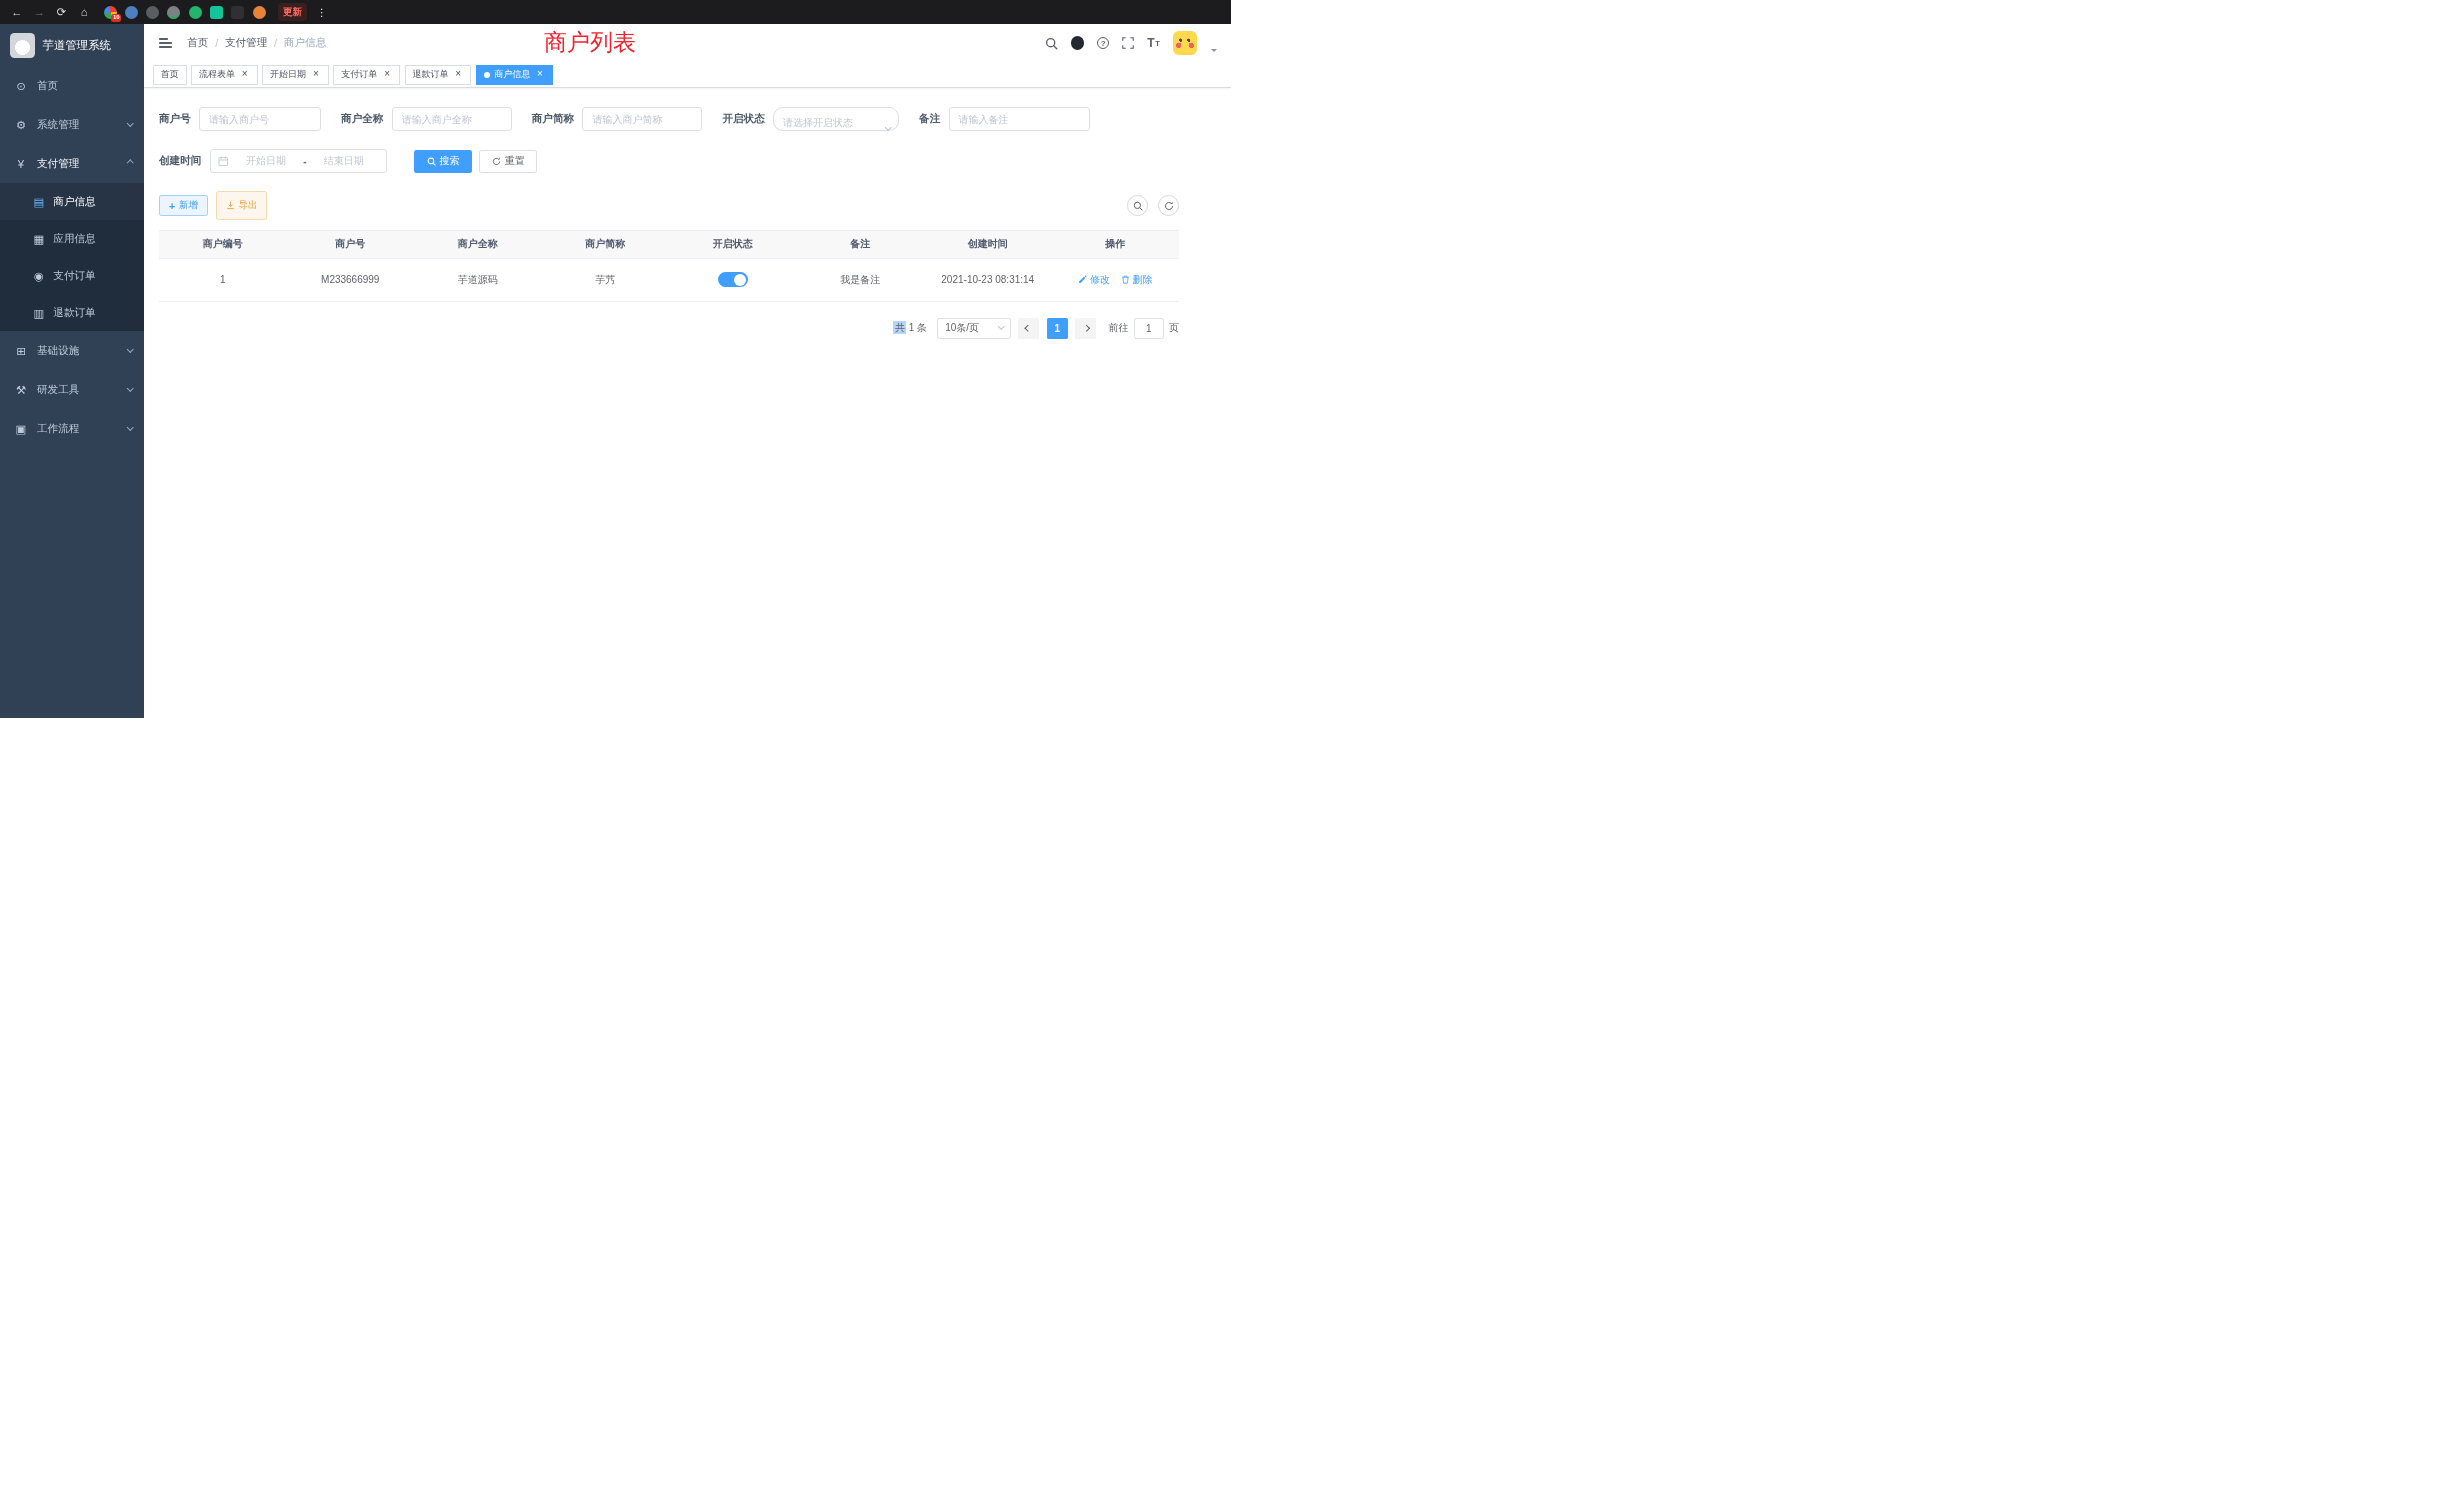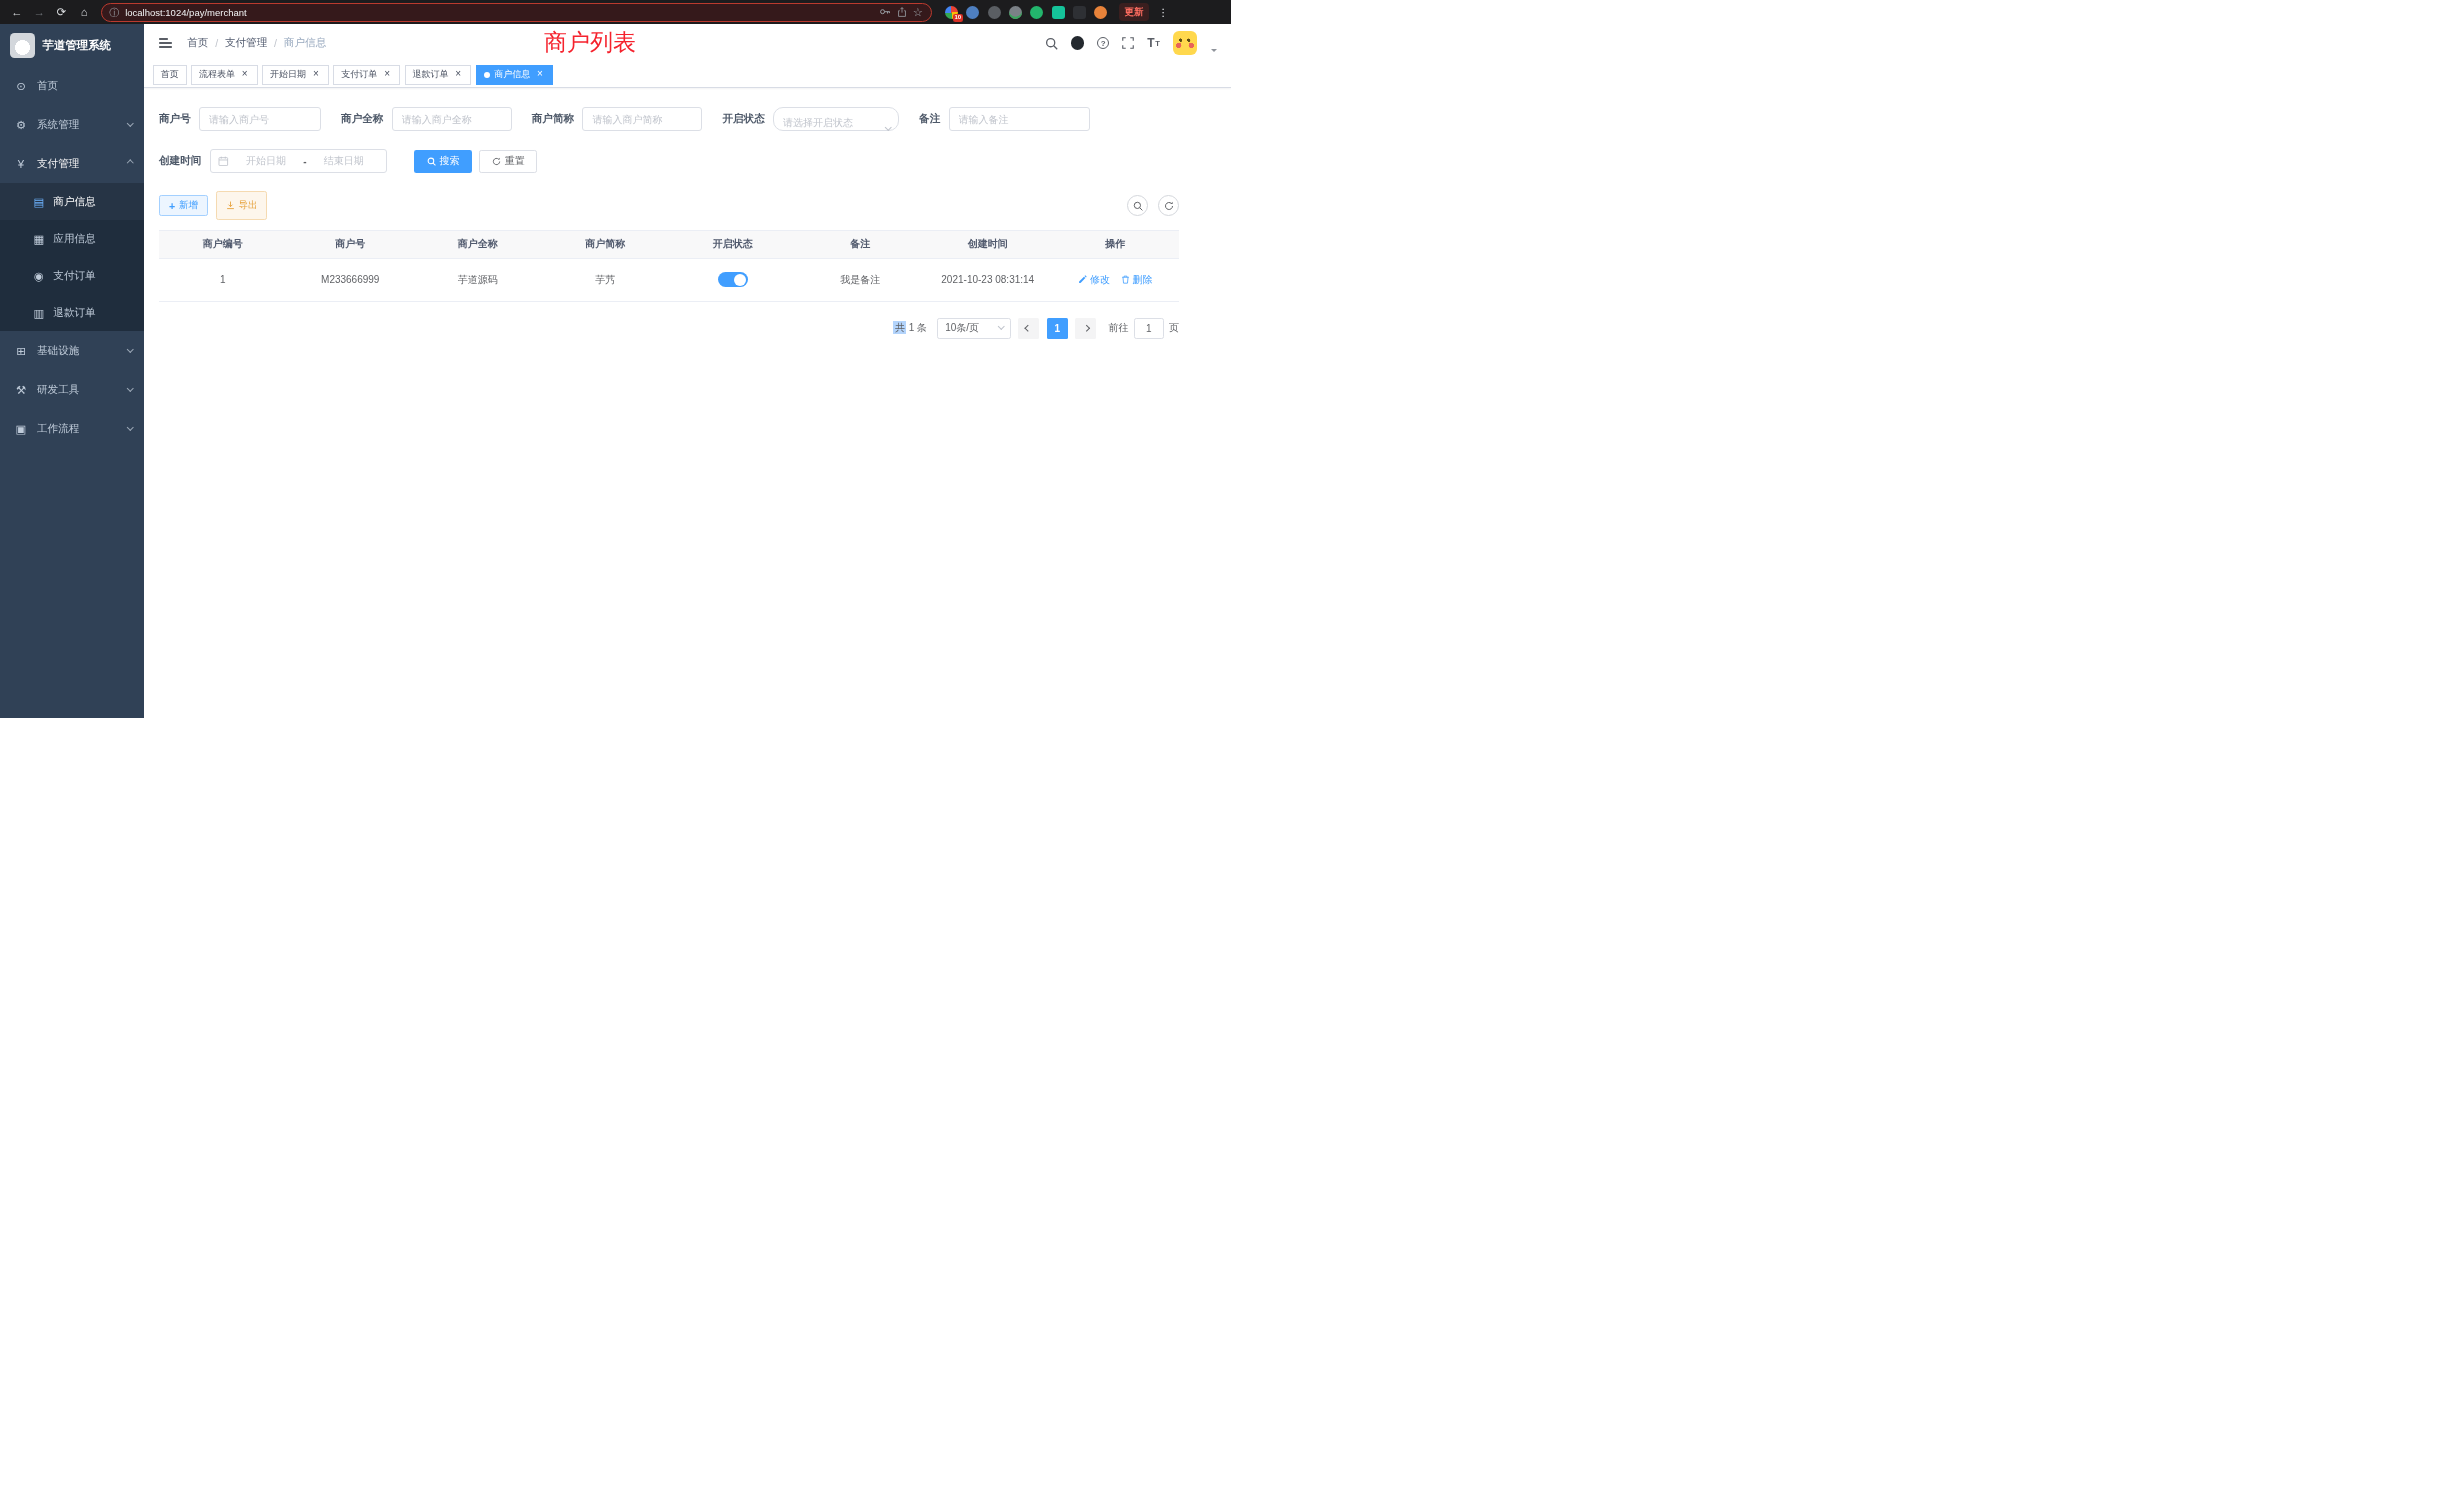--- a/index.html
+++ b/index.html
@@ -29,21 +29,21 @@
   .ext-dark{background:#2e3034}
   .ext-orange{background:#e8833a}
   .update-btn{margin-left:7.6px;color:#ff6d60;font-size:9.5px;font-weight:700;background:rgba(217,48,37,.16);padding:2.3px 5.3px;border-radius:3.8px;cursor:pointer;white-space:nowrap}
   .kebab{color:#e8eaed;font-size:10.6px;margin-left:4.5px;cursor:pointer;letter-spacing:0}
 
   
   .app{display:flex;height:694px;align-items:stretch}
   .sidebar{width:144px;background:#304156;color:#bfcbd9;flex-shrink:0;display:flex;flex-direction:column}
   .logo{height:42px;display:flex;align-items:center;gap:7.6px;padding-left:10px}
   .logo-img{width:25px;height:25px;border-radius:4.5px;background:radial-gradient(circle at 50% 58%,#ffffff 0 38%,#d3d7dc 39% 100%);flex-shrink:0}
-  .logo-title{color:#fff;font-size:11.4px;font-weight:700;white-space:nowrap}
+  .logo-title{color:#fff;font-size:11.4px;font-weight:400;white-space:nowrap}
   .menu-item{height:39px;display:flex;align-items:center;gap:10px;padding:0 12px 0 15px;font-size:10.6px;cursor:pointer;white-space:nowrap}
   .menu-item .mi,.sub-item .mi{width:12px;text-align:center;font-size:11.4px;color:#bfcbd9;font-style:normal}
   .menu-item .arr{margin-left:auto;color:#9aa7b6}
   .menu-item.open{color:#f4f4f5}
   .submenu{background:#1f2d3d}
   .sub-item{height:37px;display:flex;align-items:center;gap:8.3px;padding-left:33px;font-size:10.6px;cursor:pointer;white-space:nowrap}
   .sub-item.active{background:#263445;color:#fff}
   .sub-item.active .mi{color:#6db3ff}
   .chev{display:inline-block;width:4.5px;height:4.5px;border-right:1.1px solid currentColor;border-bottom:1.1px solid currentColor}
   .chev.down{transform:rotate(45deg) translate(-0.8px,-0.8px)}
@@ -133,36 +133,20 @@
 </head>
 <body>
 
 <div class="screen">
 
   <div class="browser-bar">
     <span class="nav-ic">←</span>
     <span class="nav-ic disabled">→</span>
     <span class="nav-ic">⟳</span>
     <span class="nav-ic">⌂</span>
-    <div class="omnibox">
-      <span class="info-ic"></span>
-      <span class="url">localhost:1024/pay/merchant</span>
-      <span class="omni-ic">
-        <svg viewBox="0 0 16 16" width="11.4" height="11.4" fill="none" stroke="currentColor" stroke-width="1.4">
-            <circle cx="5" cy="8" r="2.8"></circle>
-            <path d="M7.8 8H15M12 8v2.6M14.6 8v2"></path>
-          </svg>
-      </span>
-      <span class="omni-ic">
-        <svg viewBox="0 0 16 16" width="10" height="10" fill="none" stroke="currentColor" stroke-width="1.3">
-            <path d="M8 1v8M5.5 3.5 8 1l2.5 2.5M4.5 6H2.5v9h11V6h-2"></path>
-          </svg>
-      </span>
-      <span class="omni-ic star"></span>
-    </div>
     <div class="ext-strip">
       <span class="ext ext-colorful">
           <span class="badge">10</span>
         </span>
       <span class="ext ext-blue"></span>
       <span class="ext ext-gray"></span>
       <span class="ext ext-slate"></span>
       <span class="ext ext-green-circle"></span>
       <span class="ext sq ext-green-square"></span>
       <span class="ext sq ext-dark"></span>

